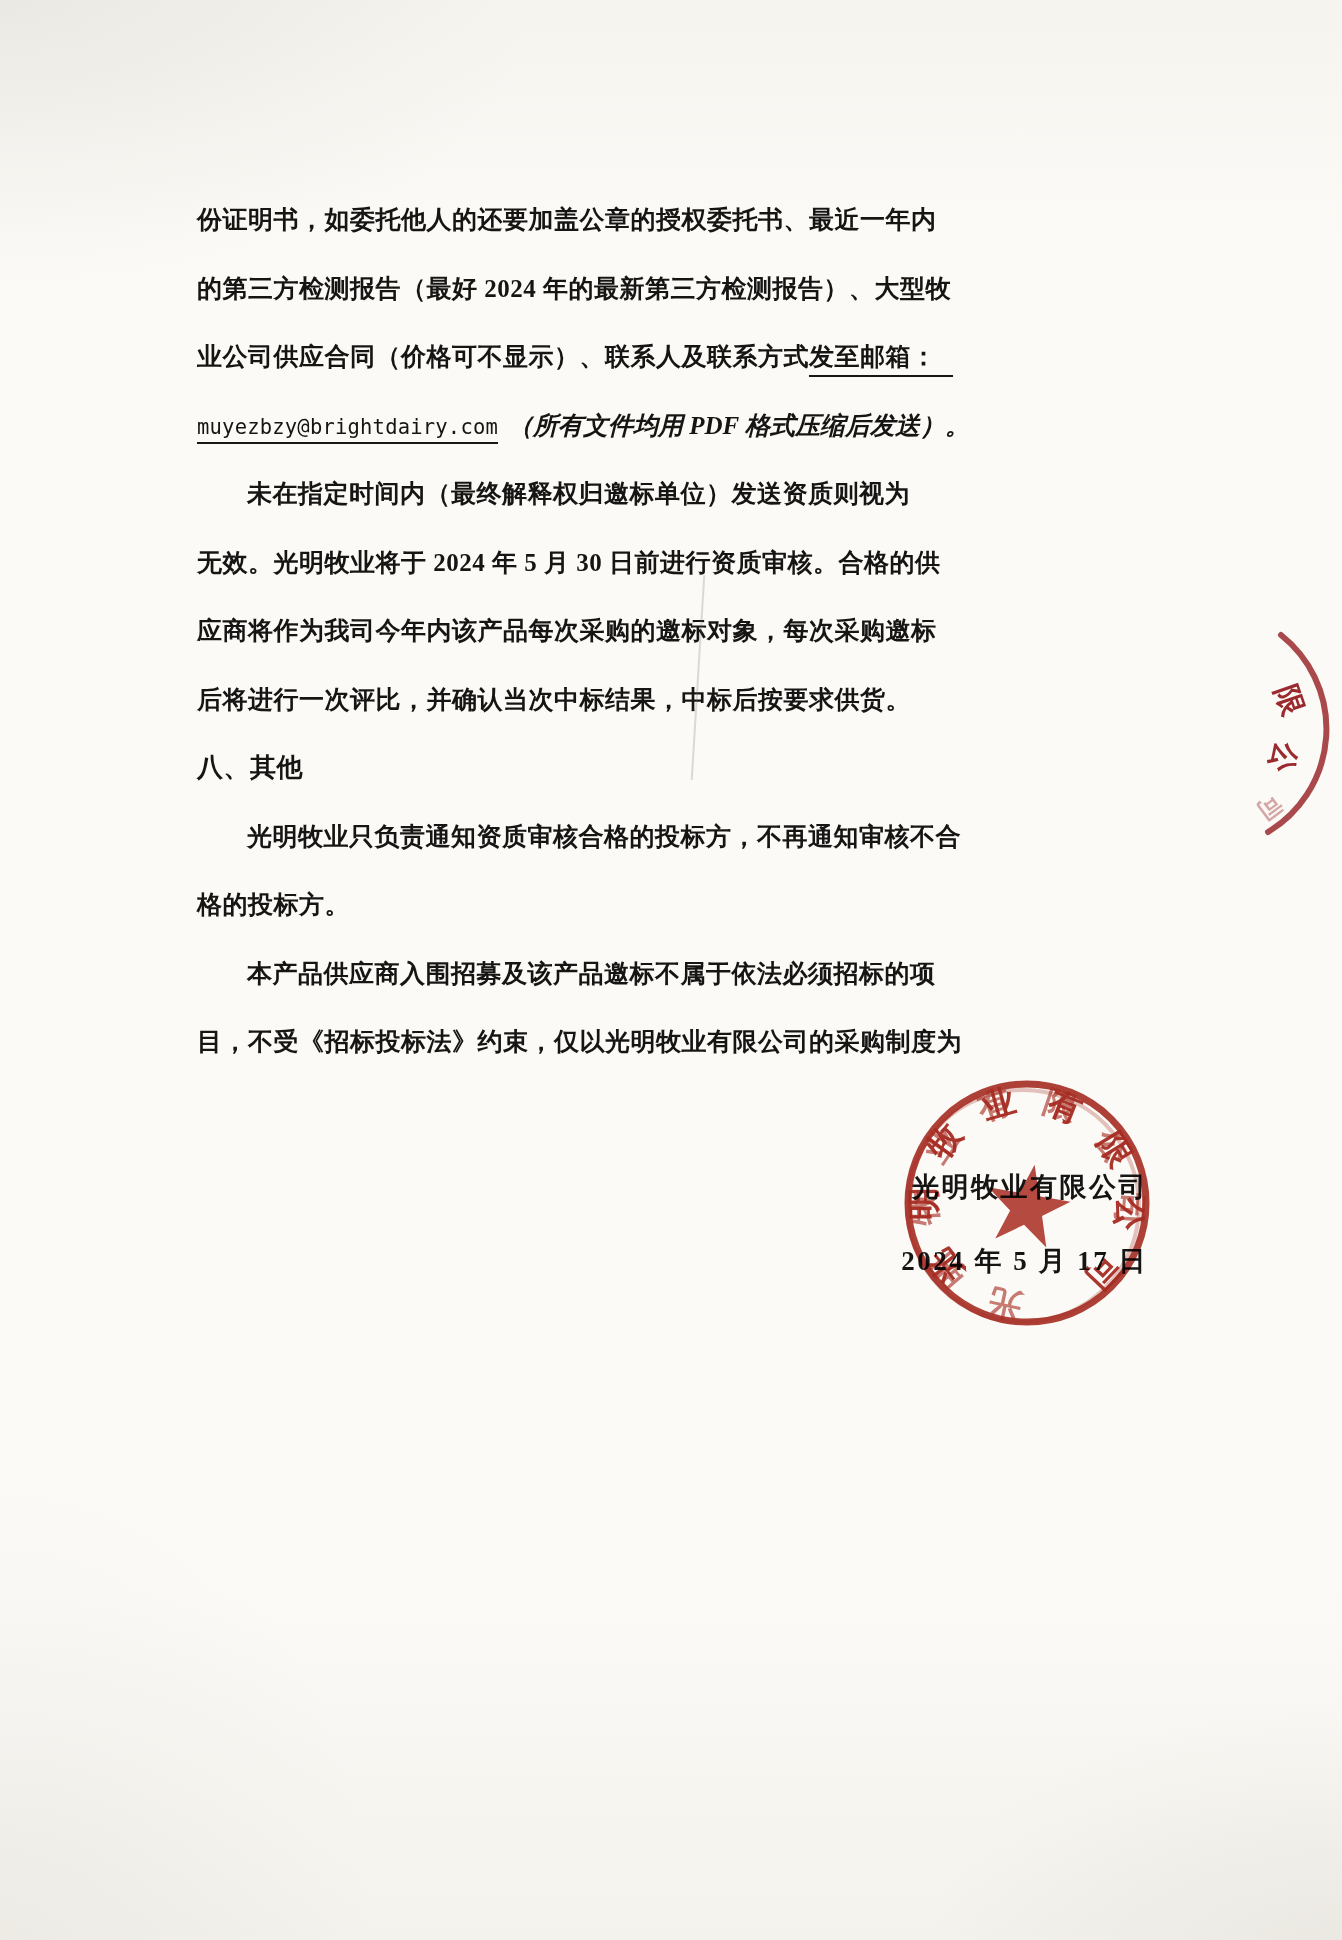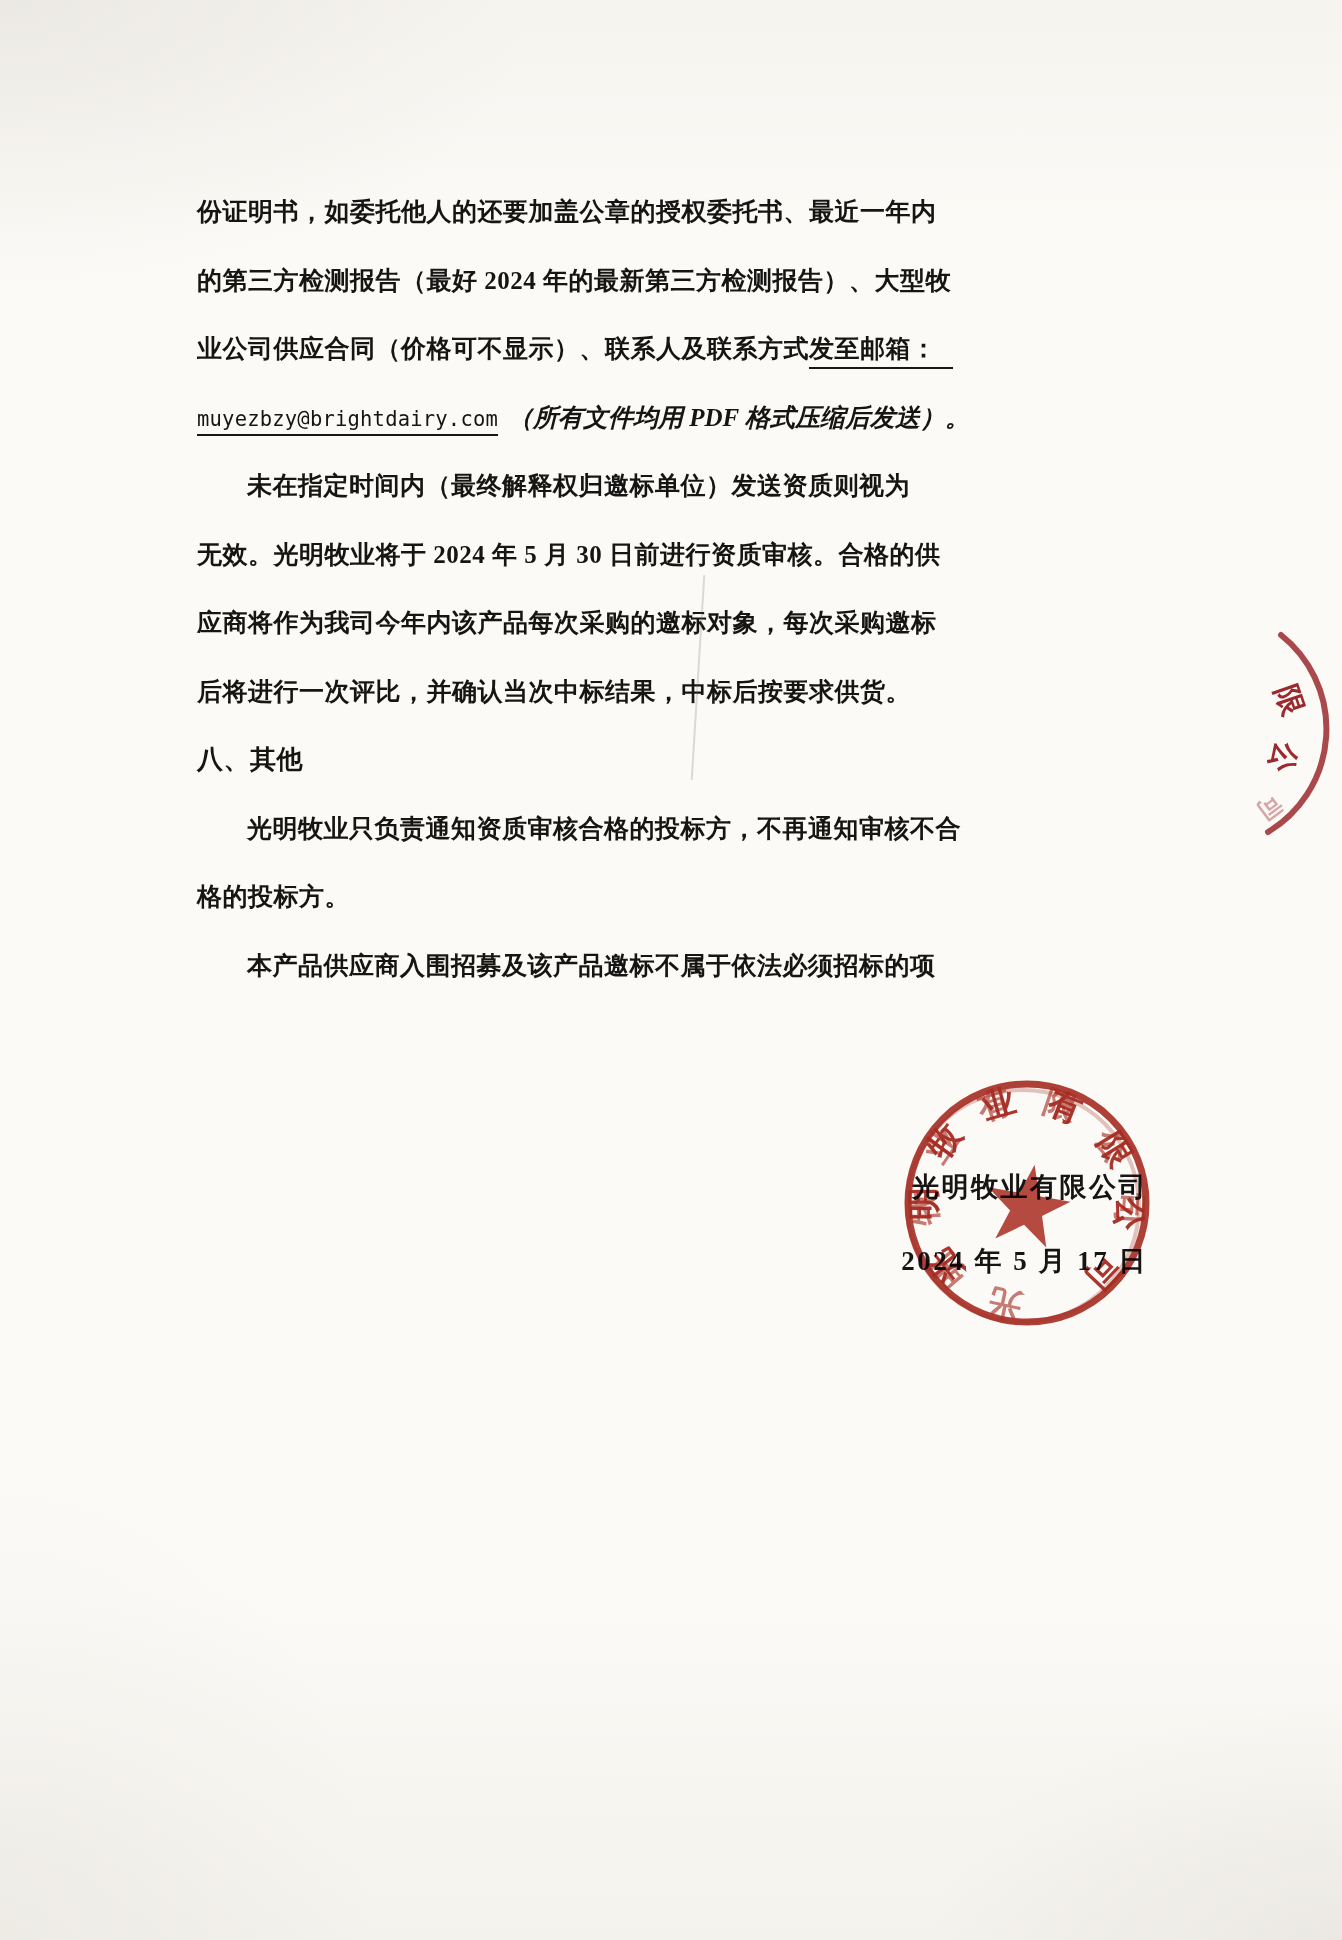--- a/index.html
+++ b/index.html
@@ -7,21 +7,21 @@
     width:1342px;height:1940px;position:relative;overflow:hidden;
     background:
       radial-gradient(900px 500px at 0% 0%, rgba(60,50,40,0.06), rgba(0,0,0,0) 60%),
       radial-gradient(700px 400px at 100% 100%, rgba(60,50,40,0.05), rgba(0,0,0,0) 60%),
       radial-gradient(700px 900px at 0% 100%, rgba(60,50,40,0.04), rgba(0,0,0,0) 55%),
       linear-gradient(180deg,#f6f4ef 0%,#fbfaf6 12%,#fbfaf7 82%,#f4f2ec 100%);
     font-family:"Liberation Serif","DejaVu Serif",serif;
     color:#161514;
   }
   .doc{
-    position:absolute;left:197px;top:178px;width:780px;
+    position:absolute;left:197px;top:186px;width:780px;
     font-size:25px;font-weight:600;letter-spacing:0.5px;
   }
   .l{height:68.5px;line-height:68.5px;white-space:nowrap;}
   .indent{padding-left:50px;}
   .heading{font-weight:700;font-size:26px;}
   .heading .ttl{margin-left:0;}
   .ul-seg{
     display:inline-block;height:36px;line-height:36px;
     border-bottom:2.5px solid #181716;padding-right:16px;
   }
@@ -54,20 +54,21 @@
   <div class="l"><span>业公司供应合同（价格可不显示）、联系人及联系方式</span><span class="ul-seg">发至邮箱：</span></div>
   <div class="l"><span class="email">muyezbzy@brightdairy.com</span><span class="note">（所有文件均用 PDF 格式压缩后发送）。</span></div>
   <div class="l indent">未在指定时间内（最终解释权归邀标单位）发送资质则视为</div>
   <div class="l">无效。光明牧业将于 2024 年 5 月 30 日前进行资质审核。合格的供</div>
   <div class="l">应商将作为我司今年内该产品每次采购的邀标对象，每次采购邀标</div>
   <div class="l">后将进行一次评比，并确认当次中标结果，中标后按要求供货。</div>
   <div class="l heading"><span>八、</span><span class="ttl">其他</span></div>
   <div class="l indent">光明牧业只负责通知资质审核合格的投标方，不再通知审核不合</div>
   <div class="l">格的投标方。</div>
   <div class="l indent">本产品供应商入围招募及该产品邀标不属于依法必须招标的项</div>
+  <div class="l">目，不受《招标投标法》约束，仅以光明牧业有限公司的采购制度为</div>
 </div>
 
 <div class="sig" id="sig-company">光明牧业有限公司</div>
 <div class="sig" id="sig-date">2024 年 5 月 17 日</div>
 
 <div class="crease"></div>
 
 <svg class="seal-svg" width="252" height="252" viewBox="0 0 252 252" xmlns="http://www.w3.org/2000/svg">
   <defs>
     <path id="sealRing" d="M 70.6 199.5 A 92 92 0 1 1 181.4 52.5 A 92 92 0 1 1 70.6 199.5" fill="none"></path>

